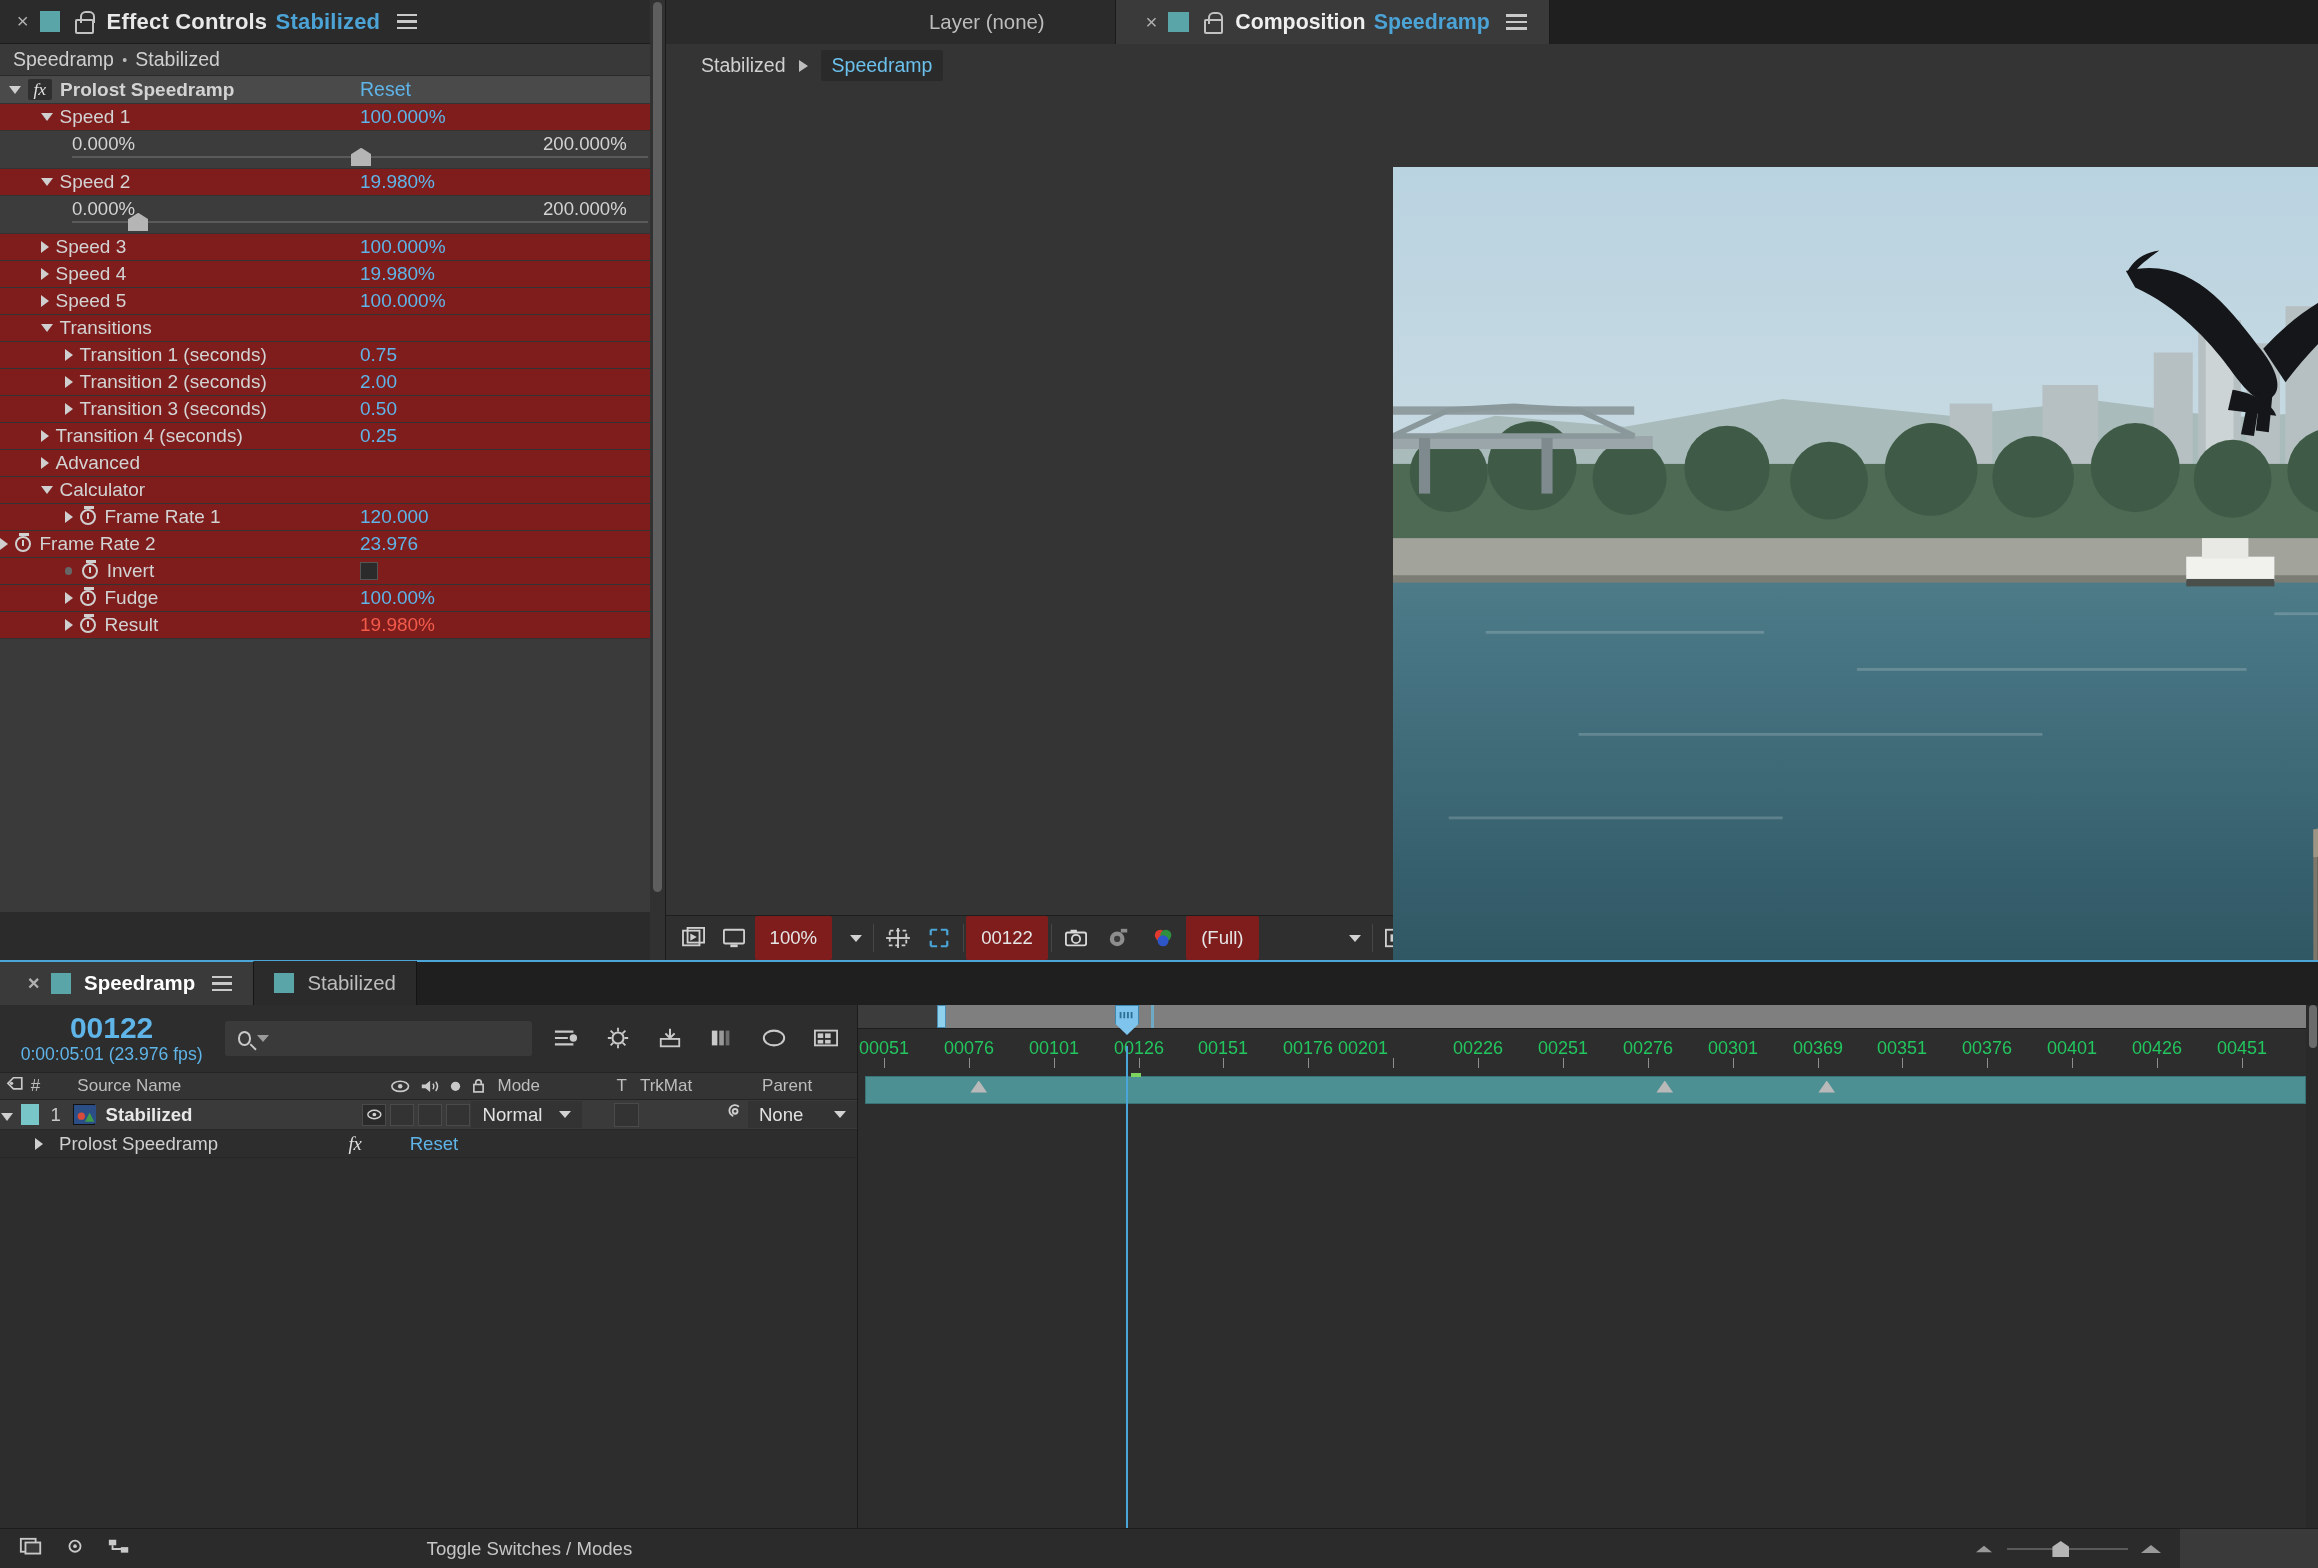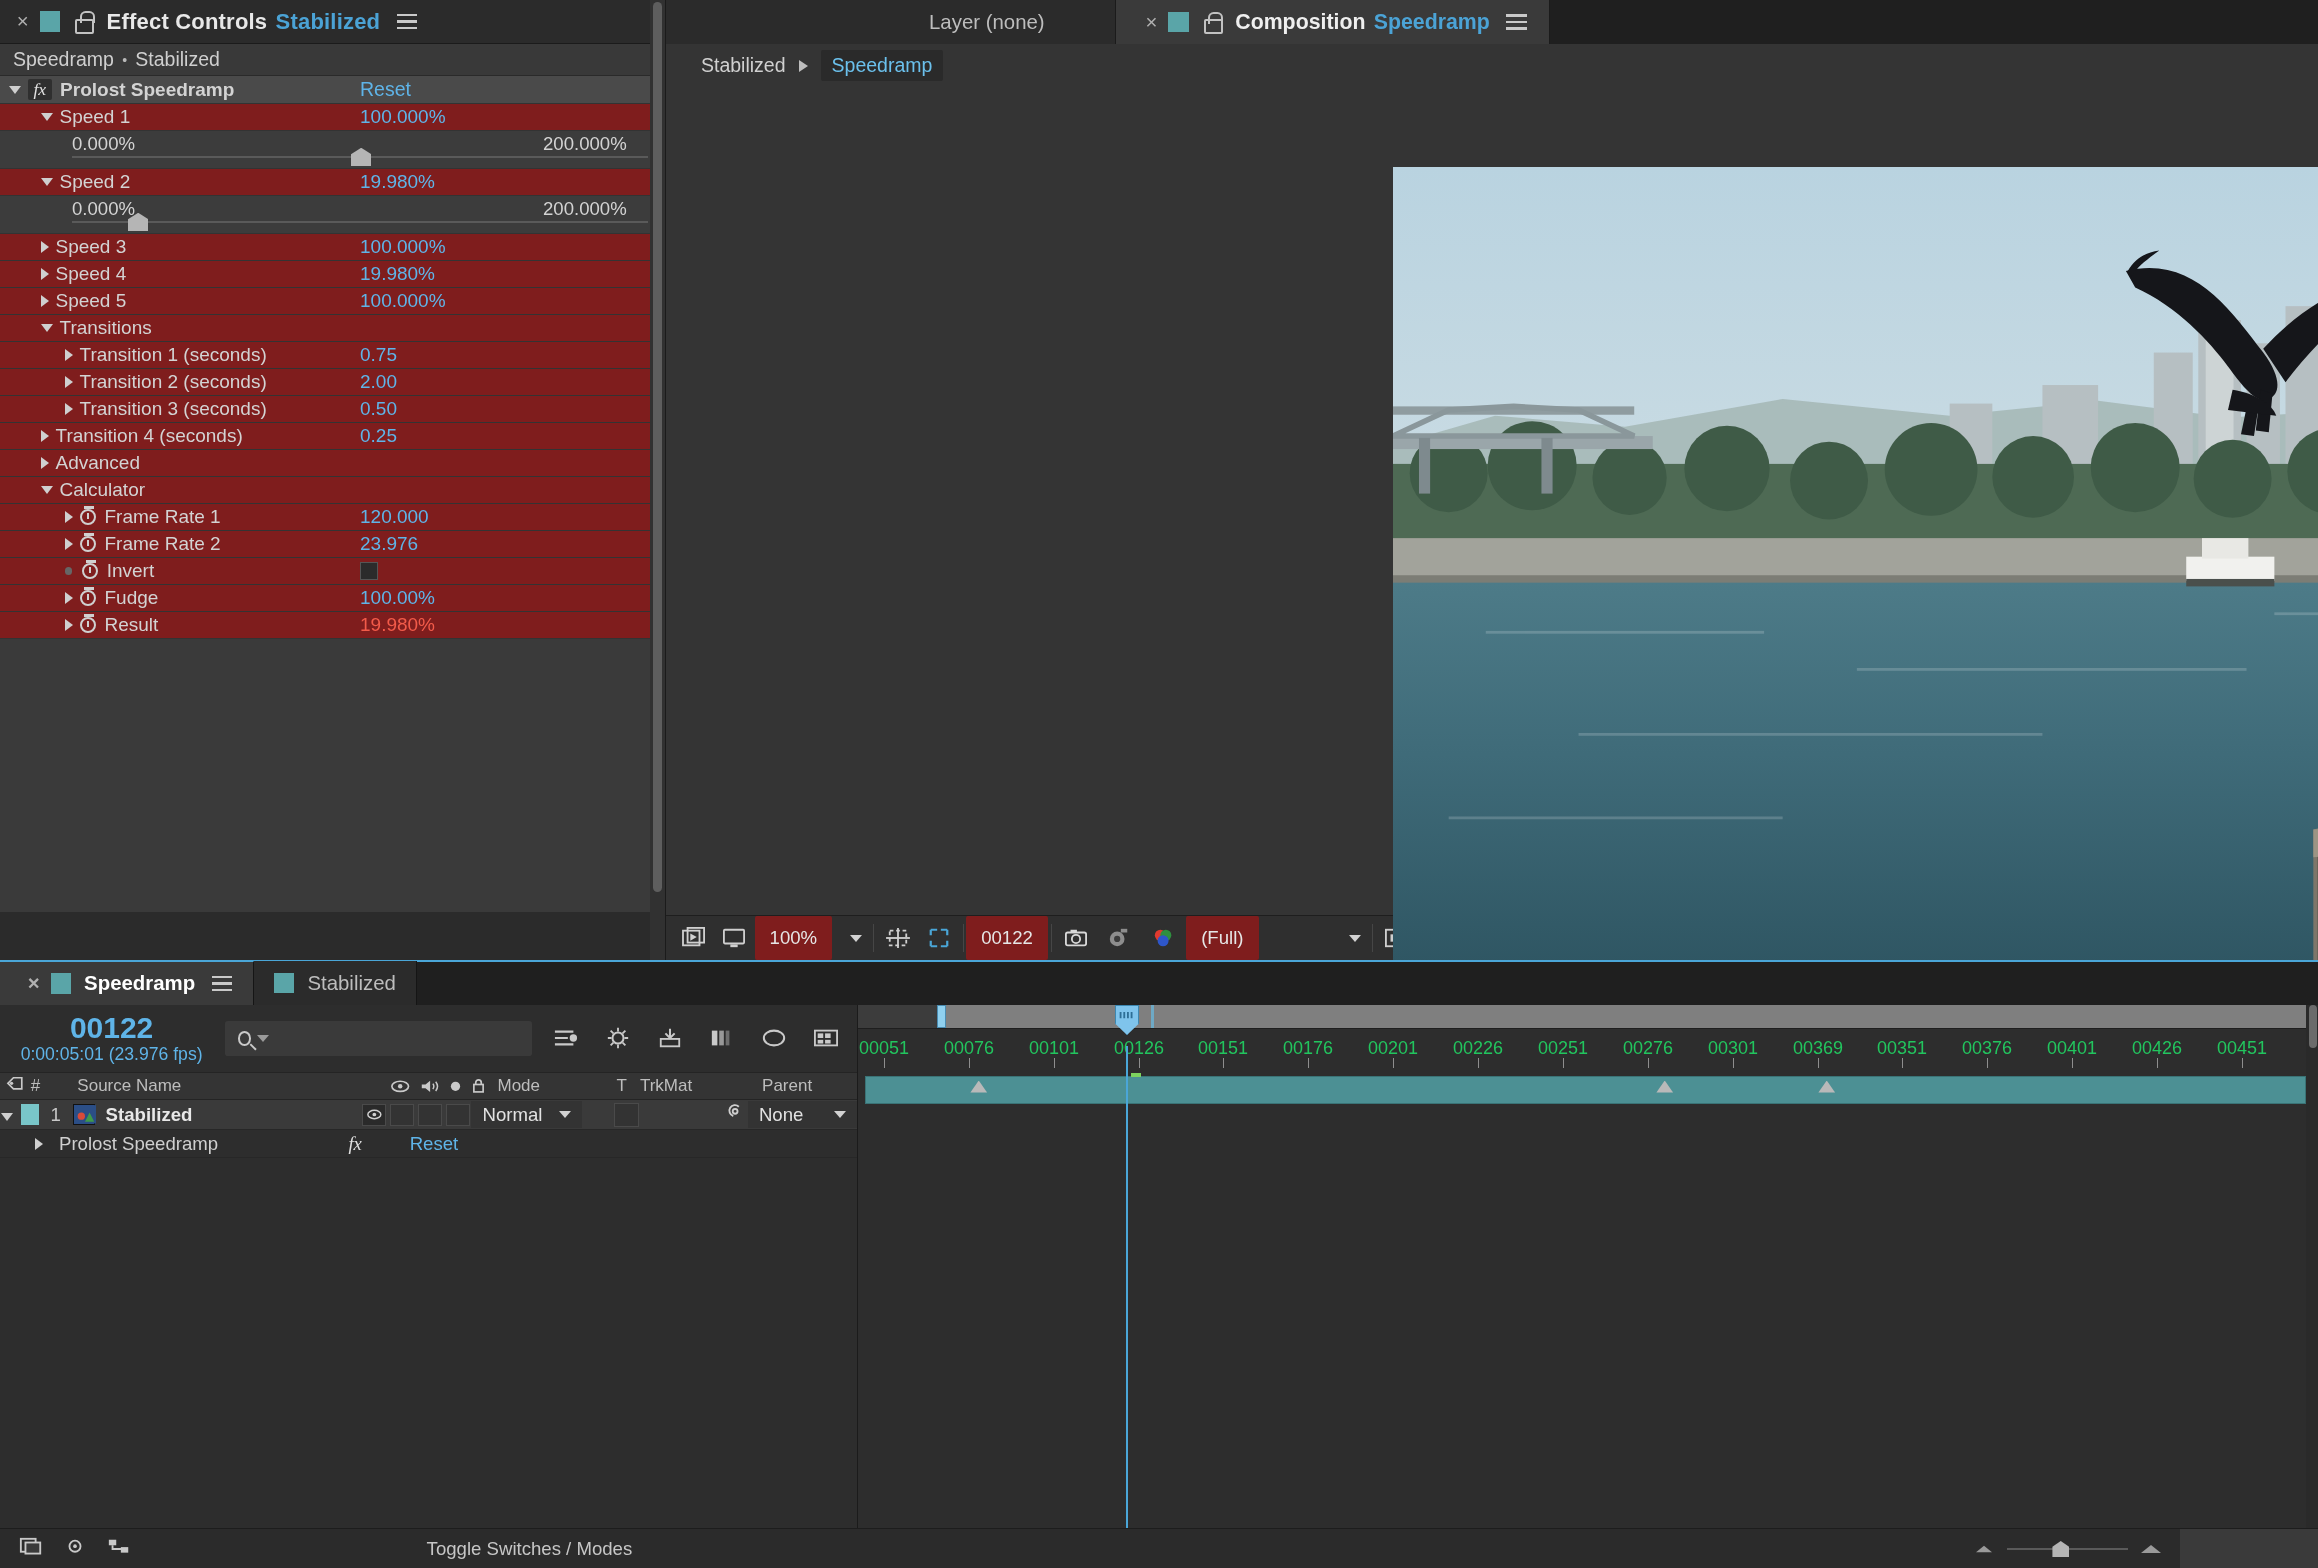--- a/index.html
+++ b/index.html
@@ -311,21 +311,21 @@
               <div class="lbl" style="padding-left: 65px;">
                 <span class="twirl right"></span>
                 <span class="stopwatch"></span>
                 <span>Frame Rate 1</span>
               </div>
               <div class="valcol">
                 <span class="val">120.000</span>
               </div>
             </div>
             <div class="row">
-              <div class="lbl" style="padding-left: 65px;">
+              <div class="lbl" style="">
                 <span class="twirl right"></span>
                 <span class="stopwatch"></span>
                 <span>Frame Rate 2</span>
               </div>
               <div class="valcol">
                 <span class="val">23.976</span>
               </div>
             </div>
             <div class="row">
               <div class="lbl" style="padding-left: 65px;">
@@ -822,21 +822,21 @@
             <span class="ticklabel" style="left: 111px;">00076</span>
             <span class="tickmark" style="left: 111px;"></span>
             <span class="ticklabel" style="left: 196px;">00101</span>
             <span class="tickmark" style="left: 196px;"></span>
             <span class="ticklabel" style="left: 281px;">00126</span>
             <span class="tickmark" style="left: 281px;"></span>
             <span class="ticklabel" style="left: 365px;">00151</span>
             <span class="tickmark" style="left: 365px;"></span>
             <span class="ticklabel" style="left: 450px;">00176</span>
             <span class="tickmark" style="left: 450px;"></span>
-            <span class="ticklabel" style="left: 535px;">00201</span>
+            <span class="ticklabel" style="left: 505px;">00201</span>
             <span class="tickmark" style="left: 535px;"></span>
             <span class="ticklabel" style="left: 620px;">00226</span>
             <span class="tickmark" style="left: 620px;"></span>
             <span class="ticklabel" style="left: 705px;">00251</span>
             <span class="tickmark" style="left: 705px;"></span>
             <span class="ticklabel" style="left: 790px;">00276</span>
             <span class="tickmark" style="left: 790px;"></span>
             <span class="ticklabel" style="left: 875px;">00301</span>
             <span class="tickmark" style="left: 875px;"></span>
             <span class="ticklabel" style="left: 960px;">00369</span>

